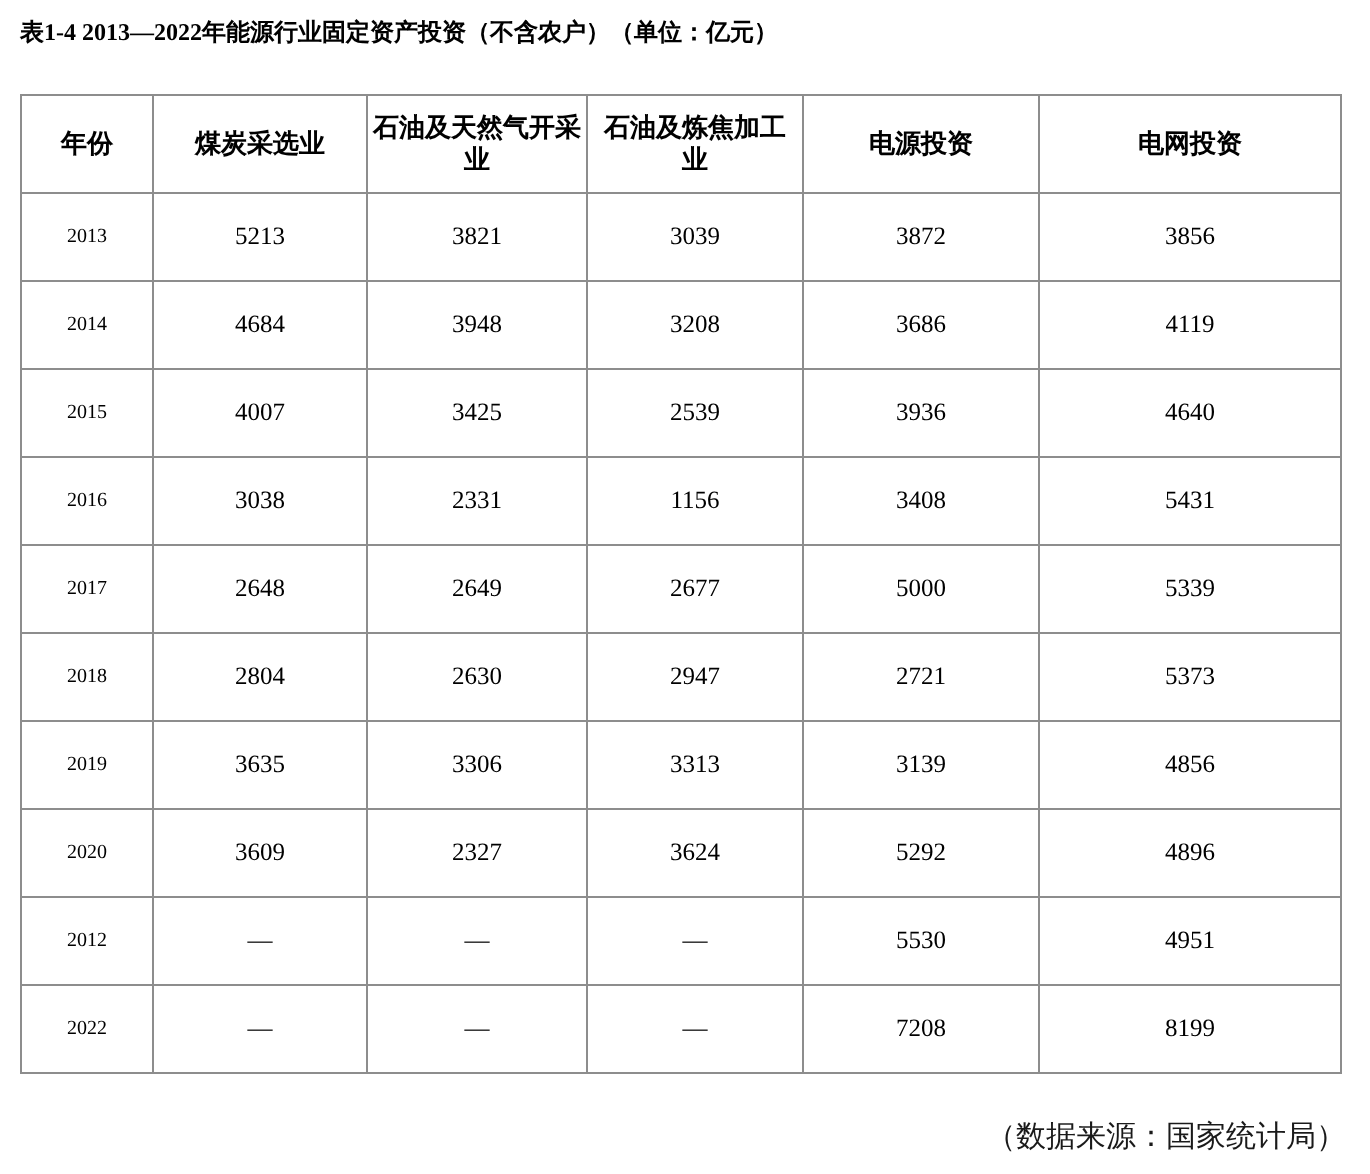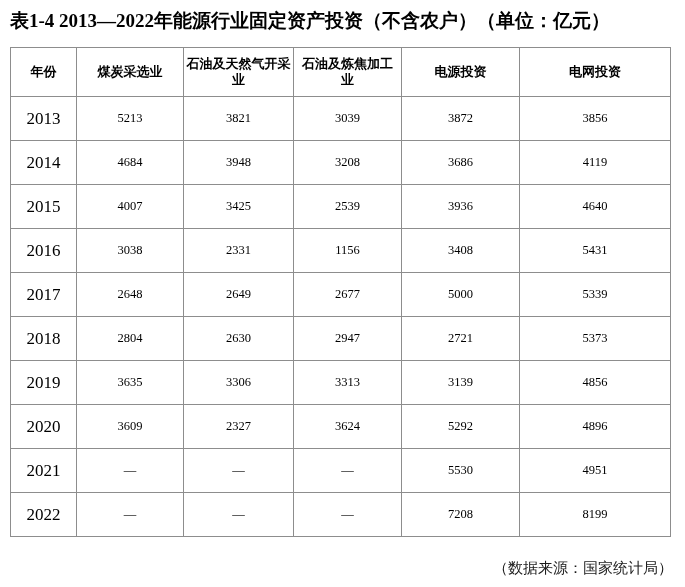--- a/index.html
+++ b/index.html
@@ -22,21 +22,21 @@
     width: 685px;
     height: 587px;
     box-sizing: border-box;
   }
   .table-title {
     position: absolute;
     left: 10px;
     top: 8px;
     font-family: "Liberation Serif", serif;
     font-weight: bold;
-    font-size: 19px;
+    font-size: 12px;
     letter-spacing: 0px;
     white-space: nowrap;
   }
   table.data-table {
     position: absolute;
     left: 10px;
     top: 47px;
     width: 660px;
     border-collapse: collapse;
     table-layout: fixed;
@@ -57,21 +57,21 @@
     height: 48px;
     font-weight: bold;
     line-height: 1.22;
     font-size: 13px;
   }
   table.data-table tbody td {
     height: 43px;
     font-weight: normal;
   }
   table.data-table tbody td.year-cell {
-    font-size: 17px;
+    font-size: 10px;
   }
   col.c-year { width: 66px; }
   col.c-coal { width: 107px; }
   col.c-oilgas { width: 110px; }
   col.c-refine { width: 108px; }
   col.c-power { width: 118px; }
   col.c-grid { width: 151px; }
   .source-note {
     position: absolute;
     right: 12px;
@@ -167,21 +167,21 @@
       </tr>
       <tr>
         <td class="year-cell">2020</td>
         <td>3609</td>
         <td>2327</td>
         <td>3624</td>
         <td>5292</td>
         <td>4896</td>
       </tr>
       <tr>
-        <td class="year-cell">2021</td>
+        <td class="year-cell">2012</td>
         <td>—</td>
         <td>—</td>
         <td>—</td>
         <td>5530</td>
         <td>4951</td>
       </tr>
       <tr>
         <td class="year-cell">2022</td>
         <td>—</td>
         <td>—</td>

